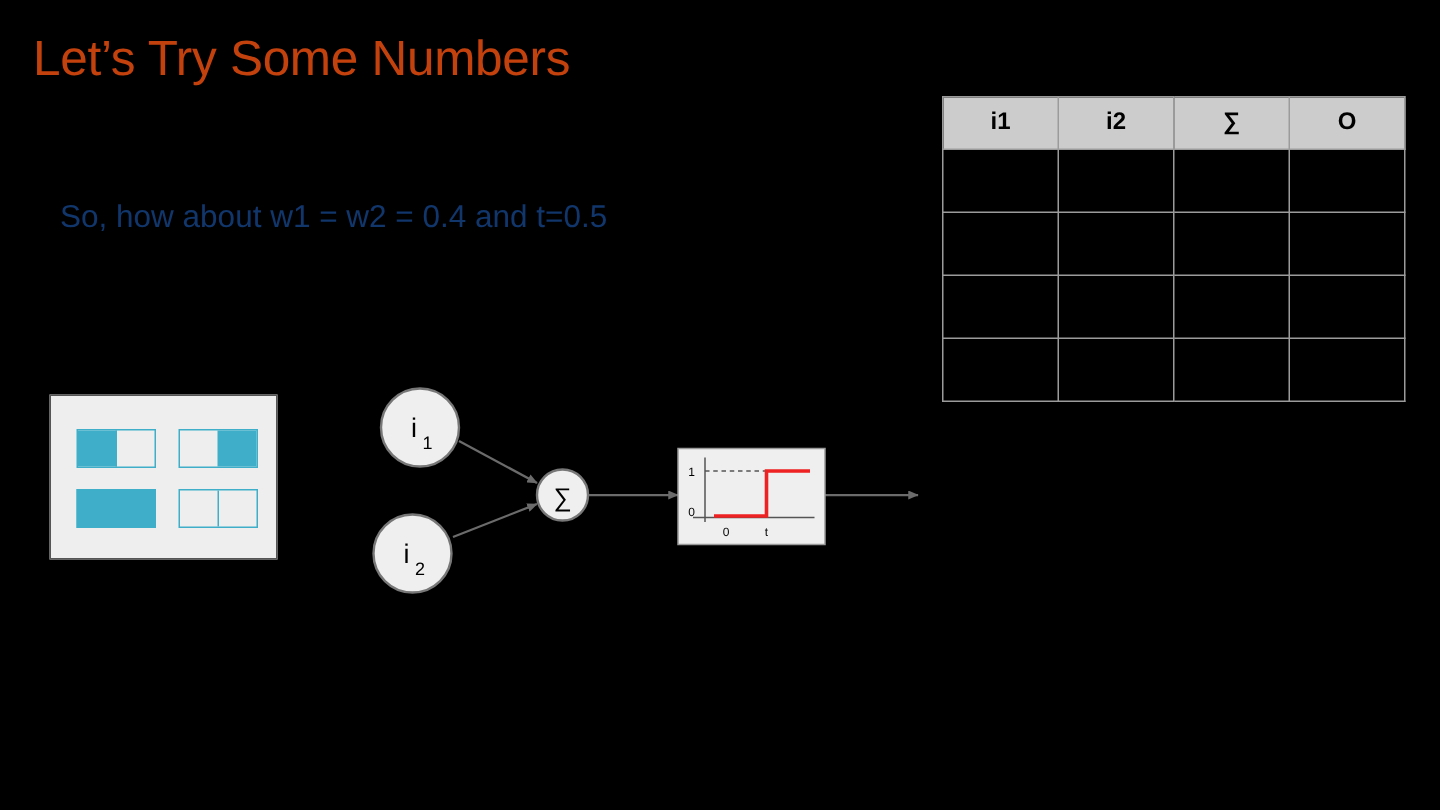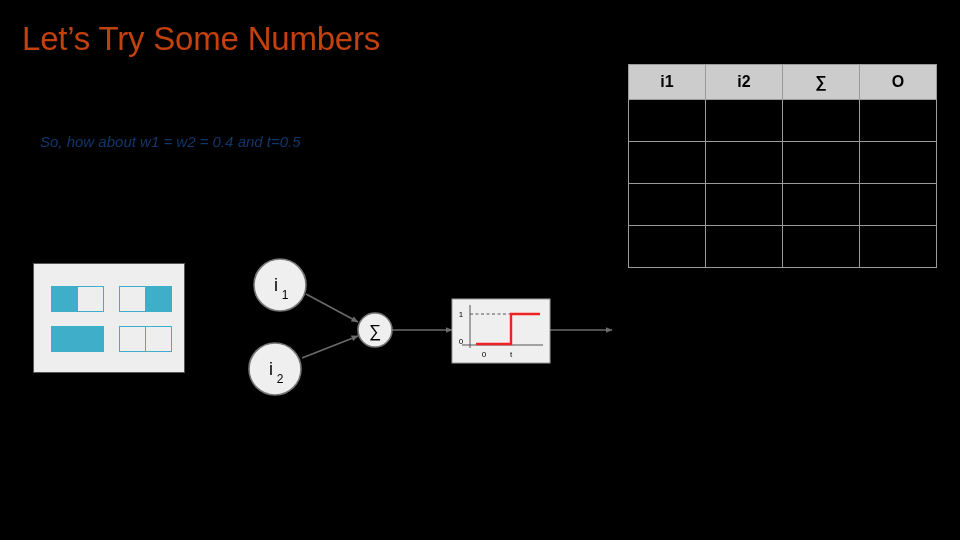--- a/index.html
+++ b/index.html
@@ -26,25 +26,24 @@
     letter-spacing: -0.2px;
     color: #c2410c;
     white-space: nowrap;
   }
 
   
   #slide-subtitle {
     position: absolute;
     left: 40px;
     top: 133px;
-    font-size: 15px;
+    font-size: 21px;
     font-weight: 400;
     color: #11366b;
     white-space: nowrap;
-    font-style: italic;
   }
 
   
   #truth-table {
     position: absolute;
     left: 628px;
     top: 64px;
     width: 309px;
     border-collapse: collapse;
     table-layout: fixed;

